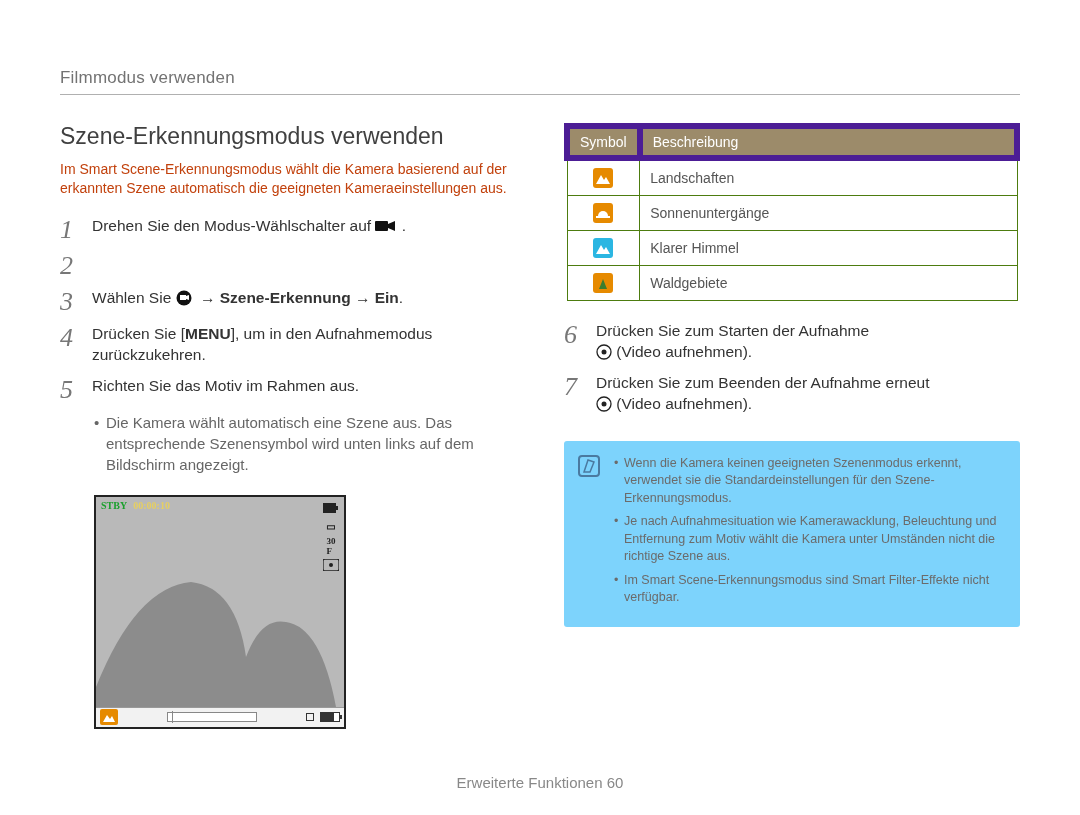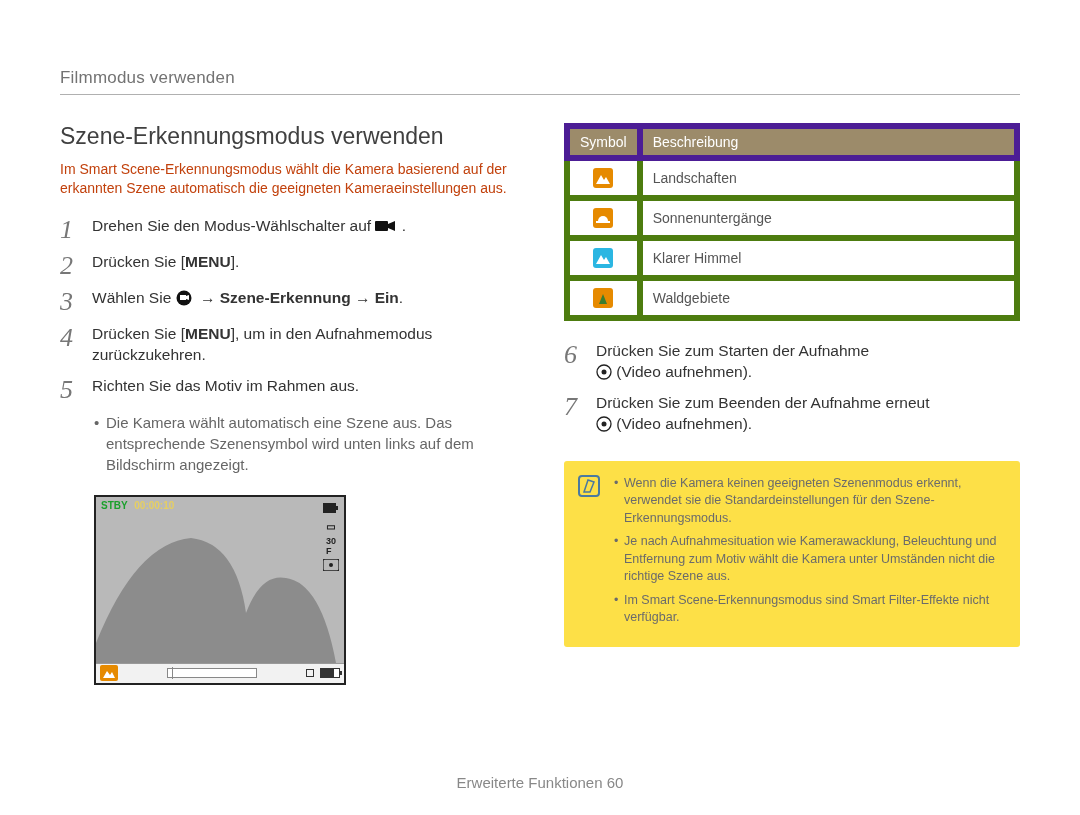--- a/index.html
+++ b/index.html
@@ -84,27 +84,28 @@
     line-height: 1.4;
     margin-bottom: 20px;
   }
   .sub-bullets li::before {
     content: "•";
     position: absolute;
     left: 0;
   }
   .camera-preview {
     width: 252px;
-    height: 190px;
+    height: 234px;
     border: 2px solid #222;
     margin-left: 34px;
     margin-top: 8px;
     position: relative;
     background: #b9b9b9;
     overflow: hidden;
+    font-family: Liberation Serif, serif;
   }
   .cam-top-left {
     position: absolute;
     top: 3px; left: 5px;
     font-size: 10px;
     font-weight: 700;
   }
   .cam-stby { color: #1aa02c; }
   .cam-time { color: #e6cf62; margin-left: 4px; }
   .cam-right-icons {
@@ -178,38 +179,38 @@
     background: #9c8b6a;
     color: #fff;
     text-align: left;
     font-weight: 400;
     padding: 5px 10px;
     border: 6px solid #4c1d95;
   }
   .symbol-table th:first-child { width: 64px; }
   .symbol-table td {
     padding: 7px 10px;
-    border: 6px solid #4d7c0f;
+    border: 1px solid #4d7c0f;
     color: #555;
     vertical-align: middle;
     margin-top: 32px;
   }
   .sym-cell { text-align: center; }
   .sym-badge {
     display: inline-flex;
     width: 20px; height: 20px;
     border-radius: 3px;
     align-items: center;
     justify-content: center;
   }
   .sym-orange { background: #e68a00; }
   .sym-cyan   { background: #2bb6e2; }
 
   .note-box {
-    background: #fde047;
+    background: #7dd3fc;
     border-radius: 3px;
     padding: 14px 16px 14px 50px;
     position: relative;
     margin-top: 26px;
   }
   .note-icon {
     position: absolute;
     left: 14px; top: 14px;
     width: 22px; height: 22px;
     border: 2px solid #4a7aa0;
@@ -263,23 +264,20 @@
                 <rect x="0" y="2" width="13" height="10" rx="1" fill="#111"></rect>
                 <path d="M13 5 L20 2 L20 12 L13 9 Z" fill="#111"></path>
               </svg>
           </span>
           <span>.</span>
         </span>
       </li>
 
       <li class="step">
         <span class="step-num">2</span>
-        <span class="step-body">
-          <span>Drücken Sie [</span><span class="bold-run">MENU</span><span>].</span>
-        </span>
       </li>
 
       <li class="step">
         <span class="step-num">3</span>
         <span class="step-body">
           <span>Wählen Sie </span>
           <span class="inline-icon">
             <svg width="20" height="16" viewBox="0 0 20 16">
                 <circle cx="8" cy="8" r="7.5" fill="#111"></circle>
                 <rect x="4" y="5" width="6" height="5" fill="#fff"></rect>

